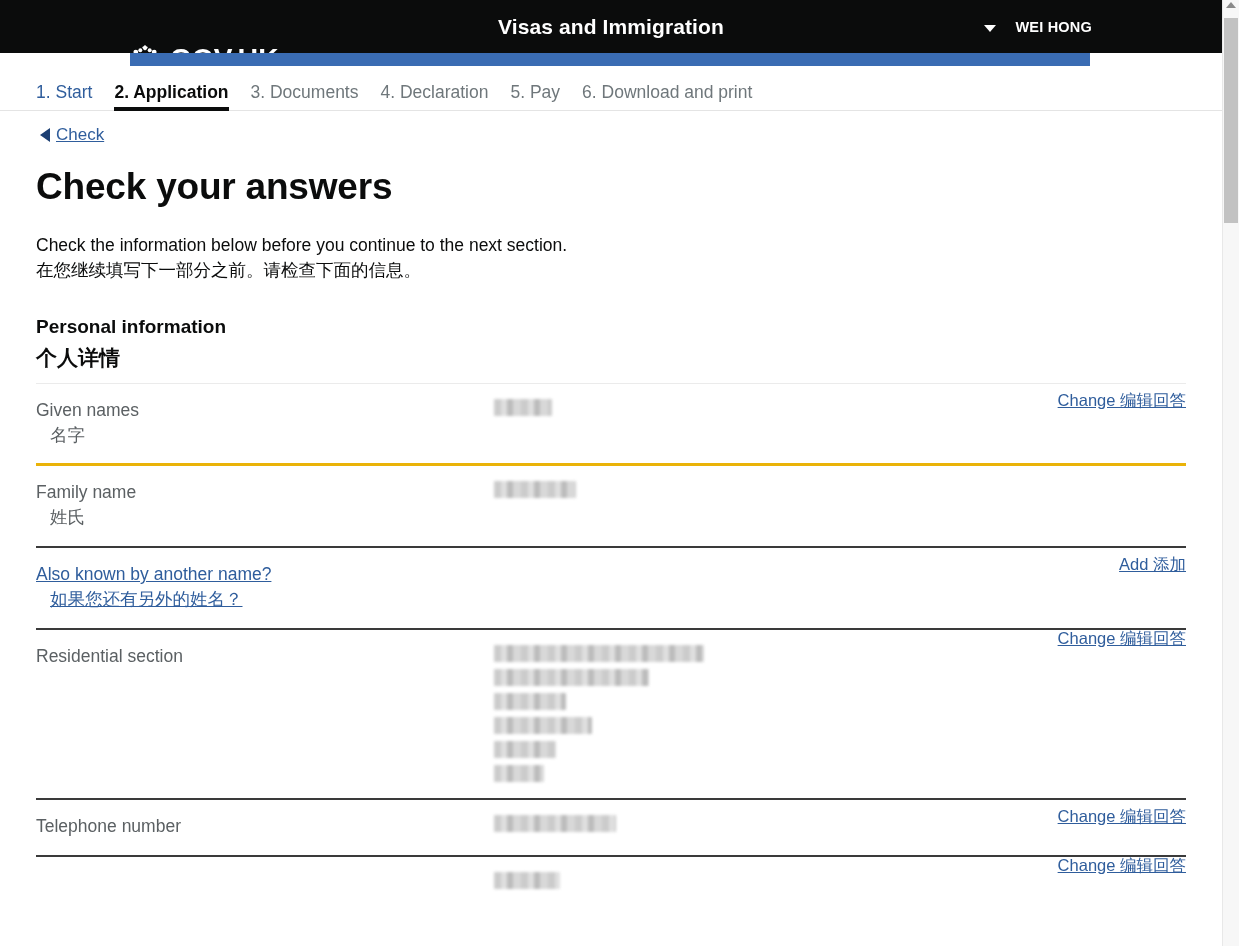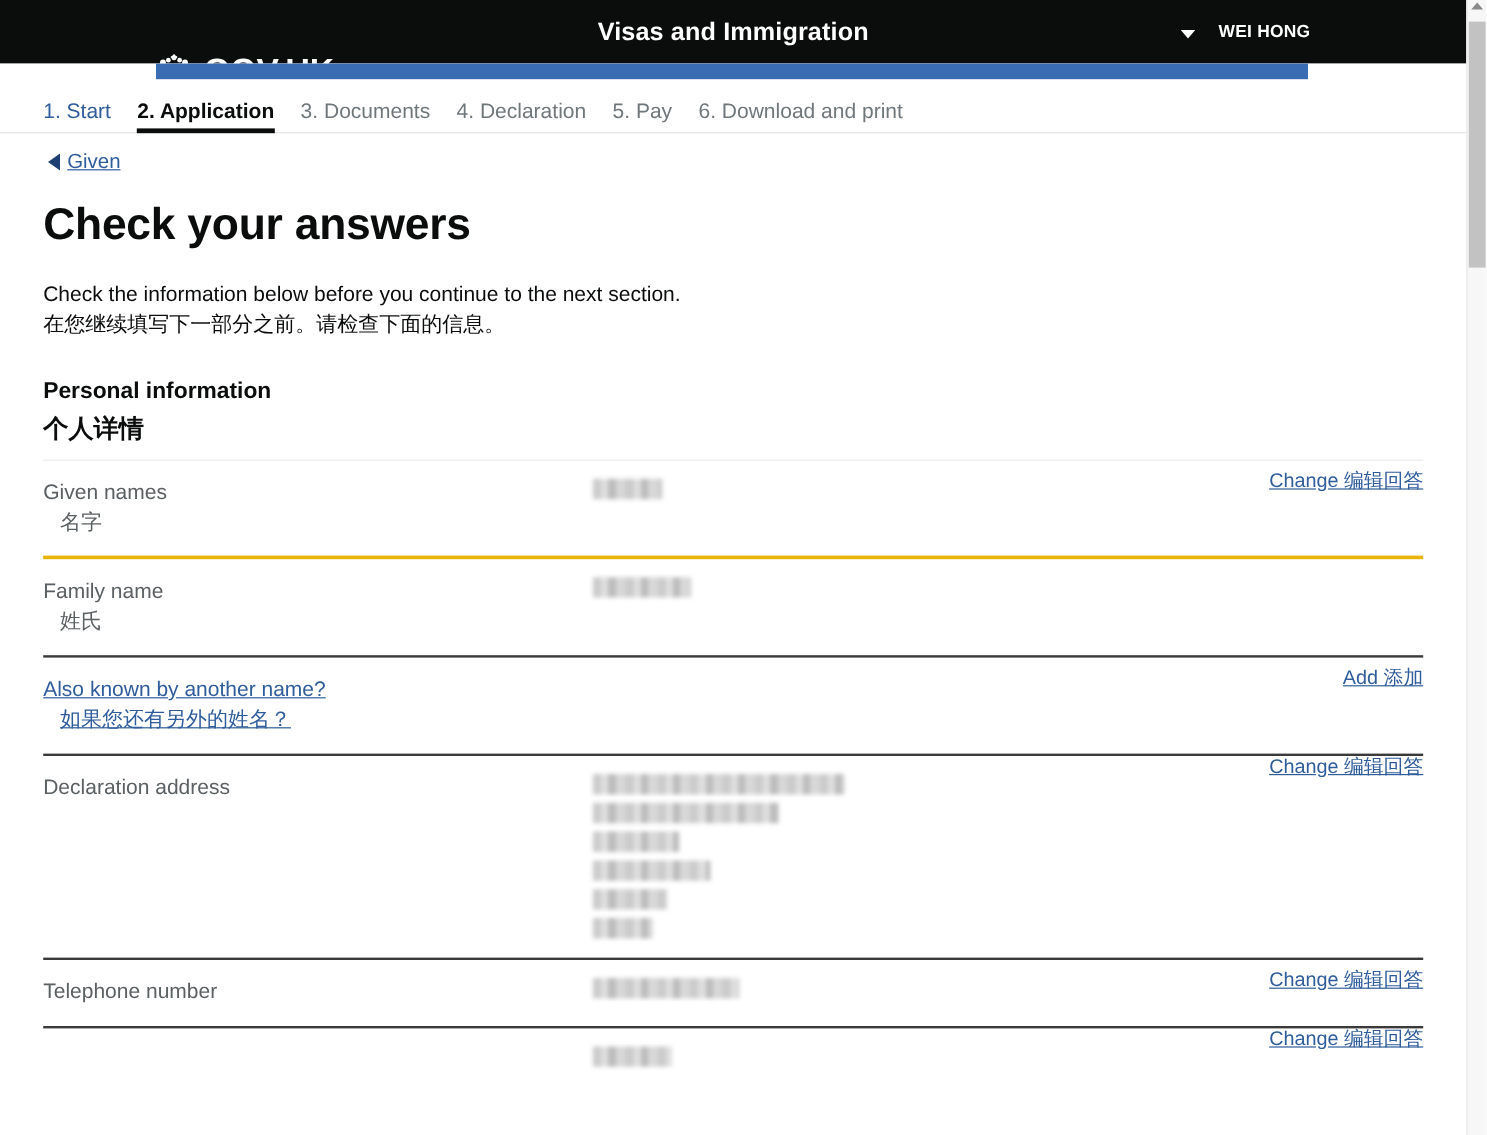--- a/index.html
+++ b/index.html
@@ -353,21 +353,21 @@
         <li class="step ">4. Declaration</li>
         <li class="step ">5. Pay</li>
         <li class="step ">6. Download and print</li>
       </ul>
   </div>
 
   <div class="content">
 
     <div class="back-row">
       <span class="back-arrow"></span>
-      <span class="back-label">Given</span>
+      <span class="back-label">Check</span>
     </div>
 
     <h1 class="page-title">Check your answers</h1>
 
     <p class="intro">
       <span>Check the information below before you continue to the next section.</span>
       <span class="cn">在您继续填写下一部分之前。请检查下面的信息。</span>
     </p>
 
     <h2 class="section-title">Personal information</h2>
@@ -386,21 +386,21 @@
           <div class="sval">
             <span class="redact" style="width: 82px;"></span>
           </div>
         </div>
         <div class="srow divider-dark">
           <div class="skey linkkey"><span class="en">Also known by another name?</span><span class="cn">如果您还有另外的姓名？</span></div>
           <div class="sval"></div>
           <span class="saction">Add 添加</span>
         </div>
         <div class="srow divider-dark">
-          <div class="skey"><span class="en">Declaration address</span></div>
+          <div class="skey"><span class="en">Residential section</span></div>
           <div class="sval">
             <span class="redact" style="width: 210px;"></span>
             <span class="redact" style="width: 155px;"></span>
             <span class="redact" style="width: 72px;"></span>
             <span class="redact" style="width: 98px;"></span>
             <span class="redact" style="width: 62px;"></span>
             <span class="redact" style="width: 50px;"></span>
           </div>
           <span class="saction top-aligned">Change 编辑回答</span>
         </div>

